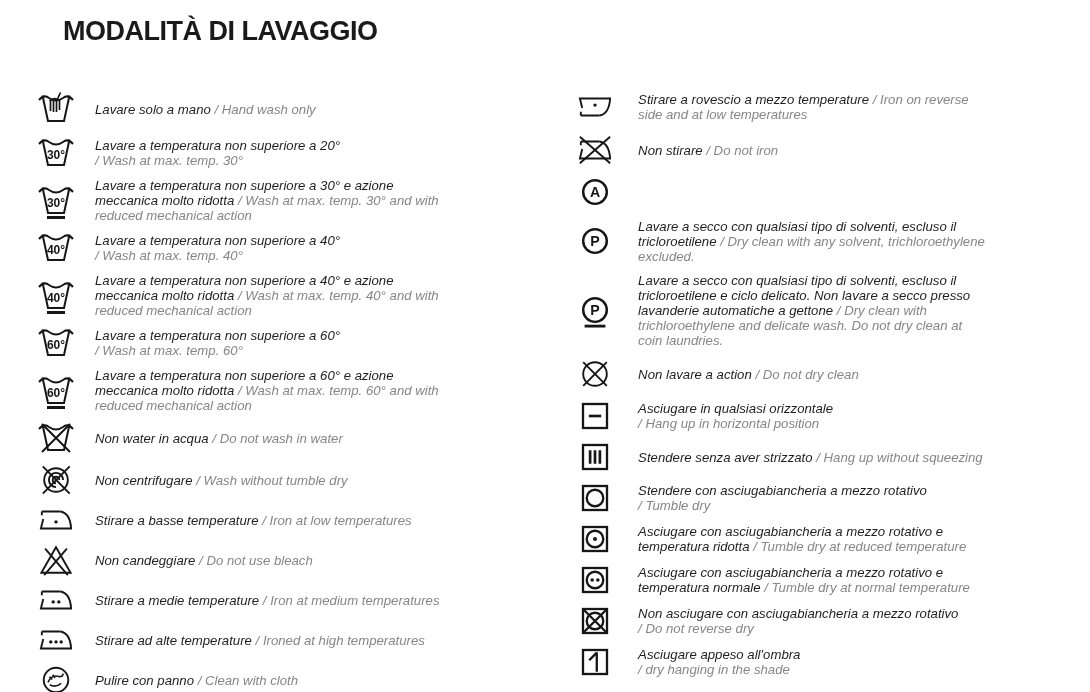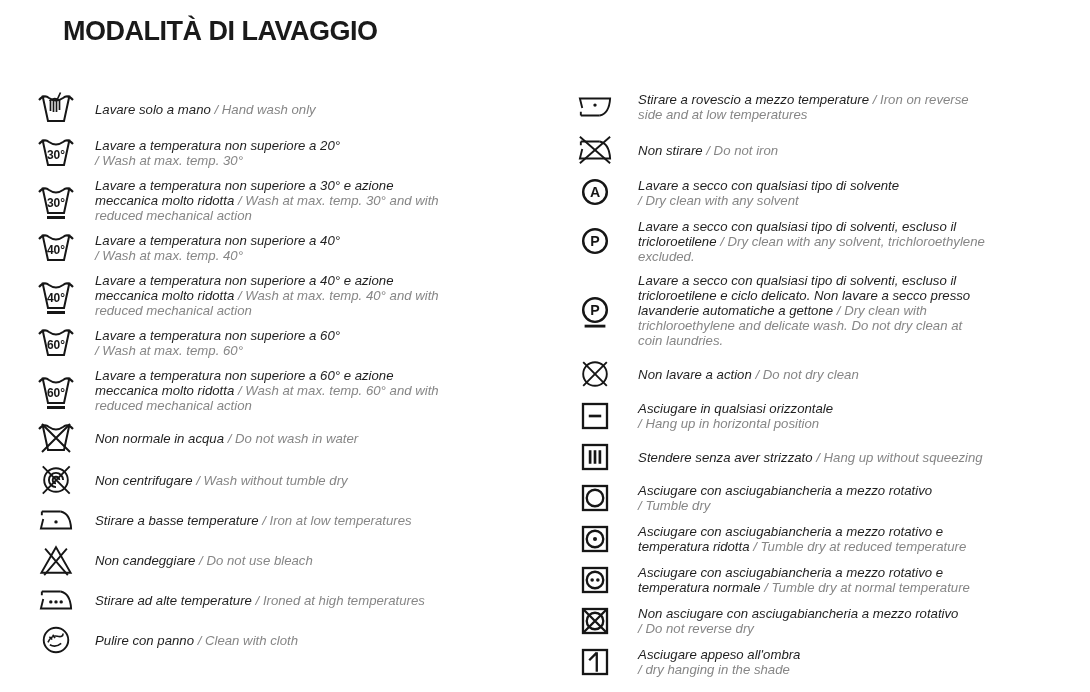--- a/index.html
+++ b/index.html
@@ -129,21 +129,21 @@
 
   <div class="row">
     <span class="icon-slot">
             <svg class="sym" viewBox="0 0 38 38" width="40" height="38">
    <path d="M2 10 Q7 4 12 8 Q19 13 26 8 Q31 4 36 10"></path>
    <path d="M5.5 5.5 L11 31 L27 31 L32.5 5.5"></path>
 
    <path d="M5 5 L33 33 M33 5 L5 33"></path>
             </svg>
           </span>
-    <p class="txt"><span class="it">Non normale in acqua</span><span class="sep"> / </span><span class="en">Do not wash in water</span></p>
+    <p class="txt"><span class="it">Non water in acqua</span><span class="sep"> / </span><span class="en">Do not wash in water</span></p>
   </div>
 
   <div class="row">
     <span class="icon-slot">
             <svg class="sym" viewBox="0 0 36 36" width="34" height="34">
      <circle cx="18" cy="18" r="12.5"></circle>
      <path d="M25.5 18 A7.5 7.5 0 1 0 18 25.5 M21.5 18 A3.5 3.5 0 1 0 18 21.5"></path>
      <path d="M4 3.5 L32.5 32.5 M32.5 3.5 L4 32.5"></path>
             </svg>
           </span>
@@ -164,20 +164,31 @@
   <div class="row">
     <span class="icon-slot">
             <svg class="sym" viewBox="0 0 36 36" width="34" height="34">
      <path d="M18 4.5 L33.5 31.5 L2.5 31.5 Z"></path>
      <path d="M6.5 6 L30.5 34 M29.5 6 L5.5 34"></path>
             </svg>
           </span>
     <p class="txt"><span class="it">Non candeggiare</span><span class="sep"> / </span><span class="en">Do not use bleach</span></p>
   </div>
 
+  <div class="row">
+    <span class="icon-slot">
+            <svg class="sym" viewBox="0 0 36 36" width="34" height="34">
+    <path d="M3 9 L3 13 M3 9 L23 9"></path>
+    <path d="M23 9 Q33 11 34 27 L2 27 L4.5 17"></path>
+    <circle class="fl" cx="15" cy="20" r="1.8"></circle>
+              <circle class="fl" cx="21" cy="20" r="1.8"></circle>
+    </svg>
+          </span>
+    <p class="txt"><span class="it">Stirare a medie temperature</span><span class="sep"> / </span><span class="en">Iron at medium temperatures</span></p>
+  </div>
 
   <div class="row">
     <span class="icon-slot">
             <svg class="sym" viewBox="0 0 36 36" width="34" height="34">
     <path d="M3 9 L3 13 M3 9 L23 9"></path>
     <path d="M23 9 Q33 11 34 27 L2 27 L4.5 17"></path>
     <circle class="fl" cx="12.5" cy="20" r="1.8"></circle>
               <circle class="fl" cx="18" cy="20" r="1.8"></circle>
               <circle class="fl" cx="23.5" cy="20" r="1.8"></circle>
     </svg>
@@ -219,21 +230,20 @@
     <p class="txt"><span class="it">Non stirare</span><span class="sep"> / </span><span class="en">Do not iron</span></p>
   </div>
 
   <div class="row">
     <span class="icon-slot">
             <svg class="sym" viewBox="0 0 36 36" width="34" height="34">
    <circle class="sq" cx="18" cy="17" r="12.5"></circle>
    <text class="tx2" x="18" y="22" text-anchor="middle">A</text>
    </svg>
           </span>
-    <p class="txt"><span class="it">Lavare a secco con qualsiasi tipo di solvente</span><br><span class="sep">/ </span><span class="en">Dry clean with any solvent</span></p>
   </div>
 
   <div class="row">
     <span class="icon-slot">
             <svg class="sym" viewBox="0 0 36 36" width="34" height="34">
    <circle class="sq" cx="18" cy="17" r="12.5"></circle>
    <text class="tx2" x="18" y="22" text-anchor="middle">P</text>
    </svg>
           </span>
     <p class="txt"><span class="it">Lavare a secco con qualsiasi tipo di solventi, escluso il tricloroetilene</span><span class="sep"> / </span><span class="en">Dry clean with any solvent, trichloroethylene excluded.</span></p>
@@ -280,21 +290,21 @@
     <p class="txt"><span class="it">Stendere senza aver strizzato</span><span class="sep"> / </span><span class="en">Hang up without squeezing</span></p>
   </div>
 
   <div class="row">
     <span class="icon-slot">
             <svg class="sym" viewBox="0 0 36 36" width="32" height="32">
    <rect class="sq" x="4.5" y="4.5" width="27" height="27"></rect>
               <circle class="sq" cx="18" cy="18" r="9.3"></circle>
             </svg>
           </span>
-    <p class="txt"><span class="it">Asciugare con asciugabiancheria a mezzo rotativo</span><br><span class="sep">/ </span><span class="en">Tumble dry</span></p>
+    <p class="txt"><span class="it">Stendere con asciugabiancheria a mezzo rotativo</span><br><span class="sep">/ </span><span class="en">Tumble dry</span></p>
   </div>
 
   <div class="row">
     <span class="icon-slot">
             <svg class="sym" viewBox="0 0 36 36" width="32" height="32">
    <rect class="sq" x="4.5" y="4.5" width="27" height="27"></rect>
               <circle class="sq" cx="18" cy="18" r="9.3"></circle>
               <circle class="fl" cx="18" cy="18" r="2.3"></circle>
             </svg>
           </span>

